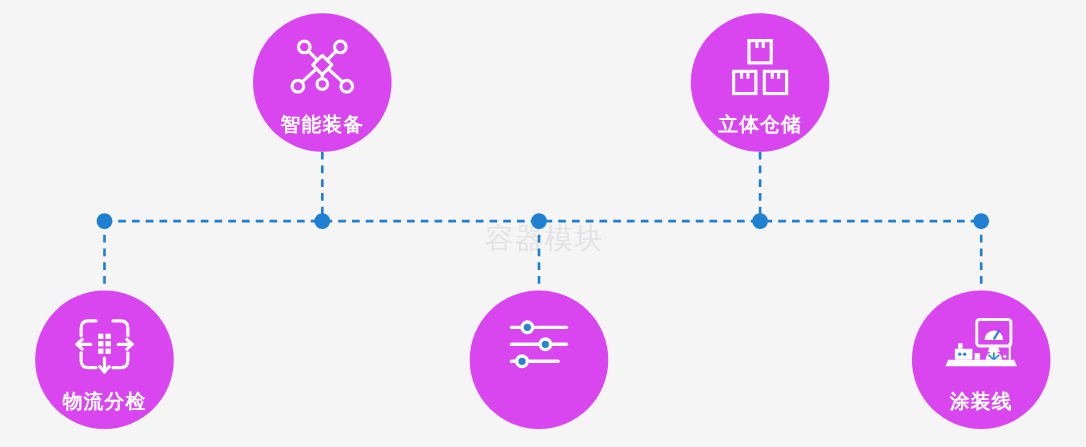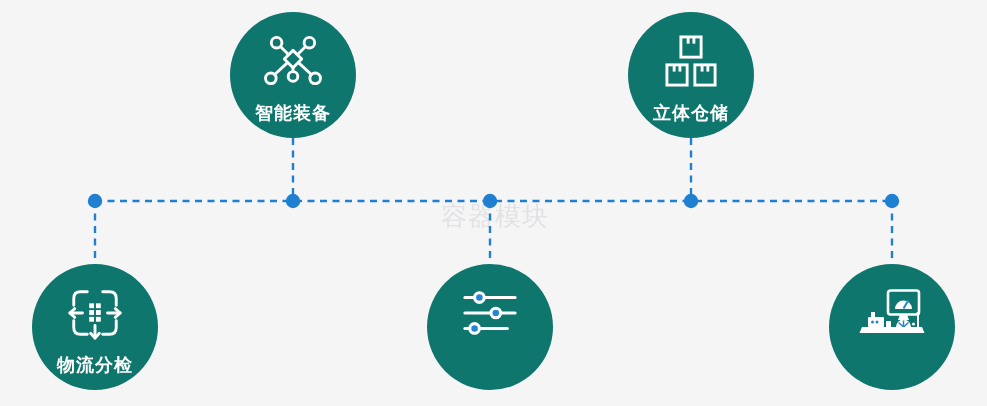--- a/index.html
+++ b/index.html
@@ -32,21 +32,21 @@
     position: absolute;
     left: 0;
     top: 0;
     z-index: 2;
   }
   .node {
     position: absolute;
     width: 126px;
     height: 126px;
     border-radius: 50%;
-    background: #0f766e;
+    background: #d946ef;
     z-index: 3;
   }
   .icon-wrap {
     position: absolute;
     left: 0;
     top: 22px;
     width: 126px;
     height: 54px;
     display: flex;
     align-items: center;
@@ -187,15 +187,16 @@
         <rect x="15" y="23" width="4" height="5" fill="#ffffff"></rect>
         <circle cx="16.5" cy="33" r="1.5" fill="#2585d1"></circle>
         <circle cx="21" cy="33" r="1.5" fill="#2585d1"></circle>
         <rect x="30" y="32" width="5" height="6" fill="#ffffff"></rect>
         <line x1="62" y1="26" x2="62" y2="38" stroke="#ffffff" stroke-width="2"></line>
         <circle cx="62" cy="24.5" r="1.8" fill="#ffffff"></circle>
         <circle cx="57.5" cy="35" r="1.5" fill="#ffffff"></circle>
         <polygon points="6,38 66,38 68.5,44 3.5,44" fill="#ffffff"></polygon>
       </svg>
     </div>
+    <div class="label">涂装线</div>
   </div>
 
 </div>
 
 </body></html>

